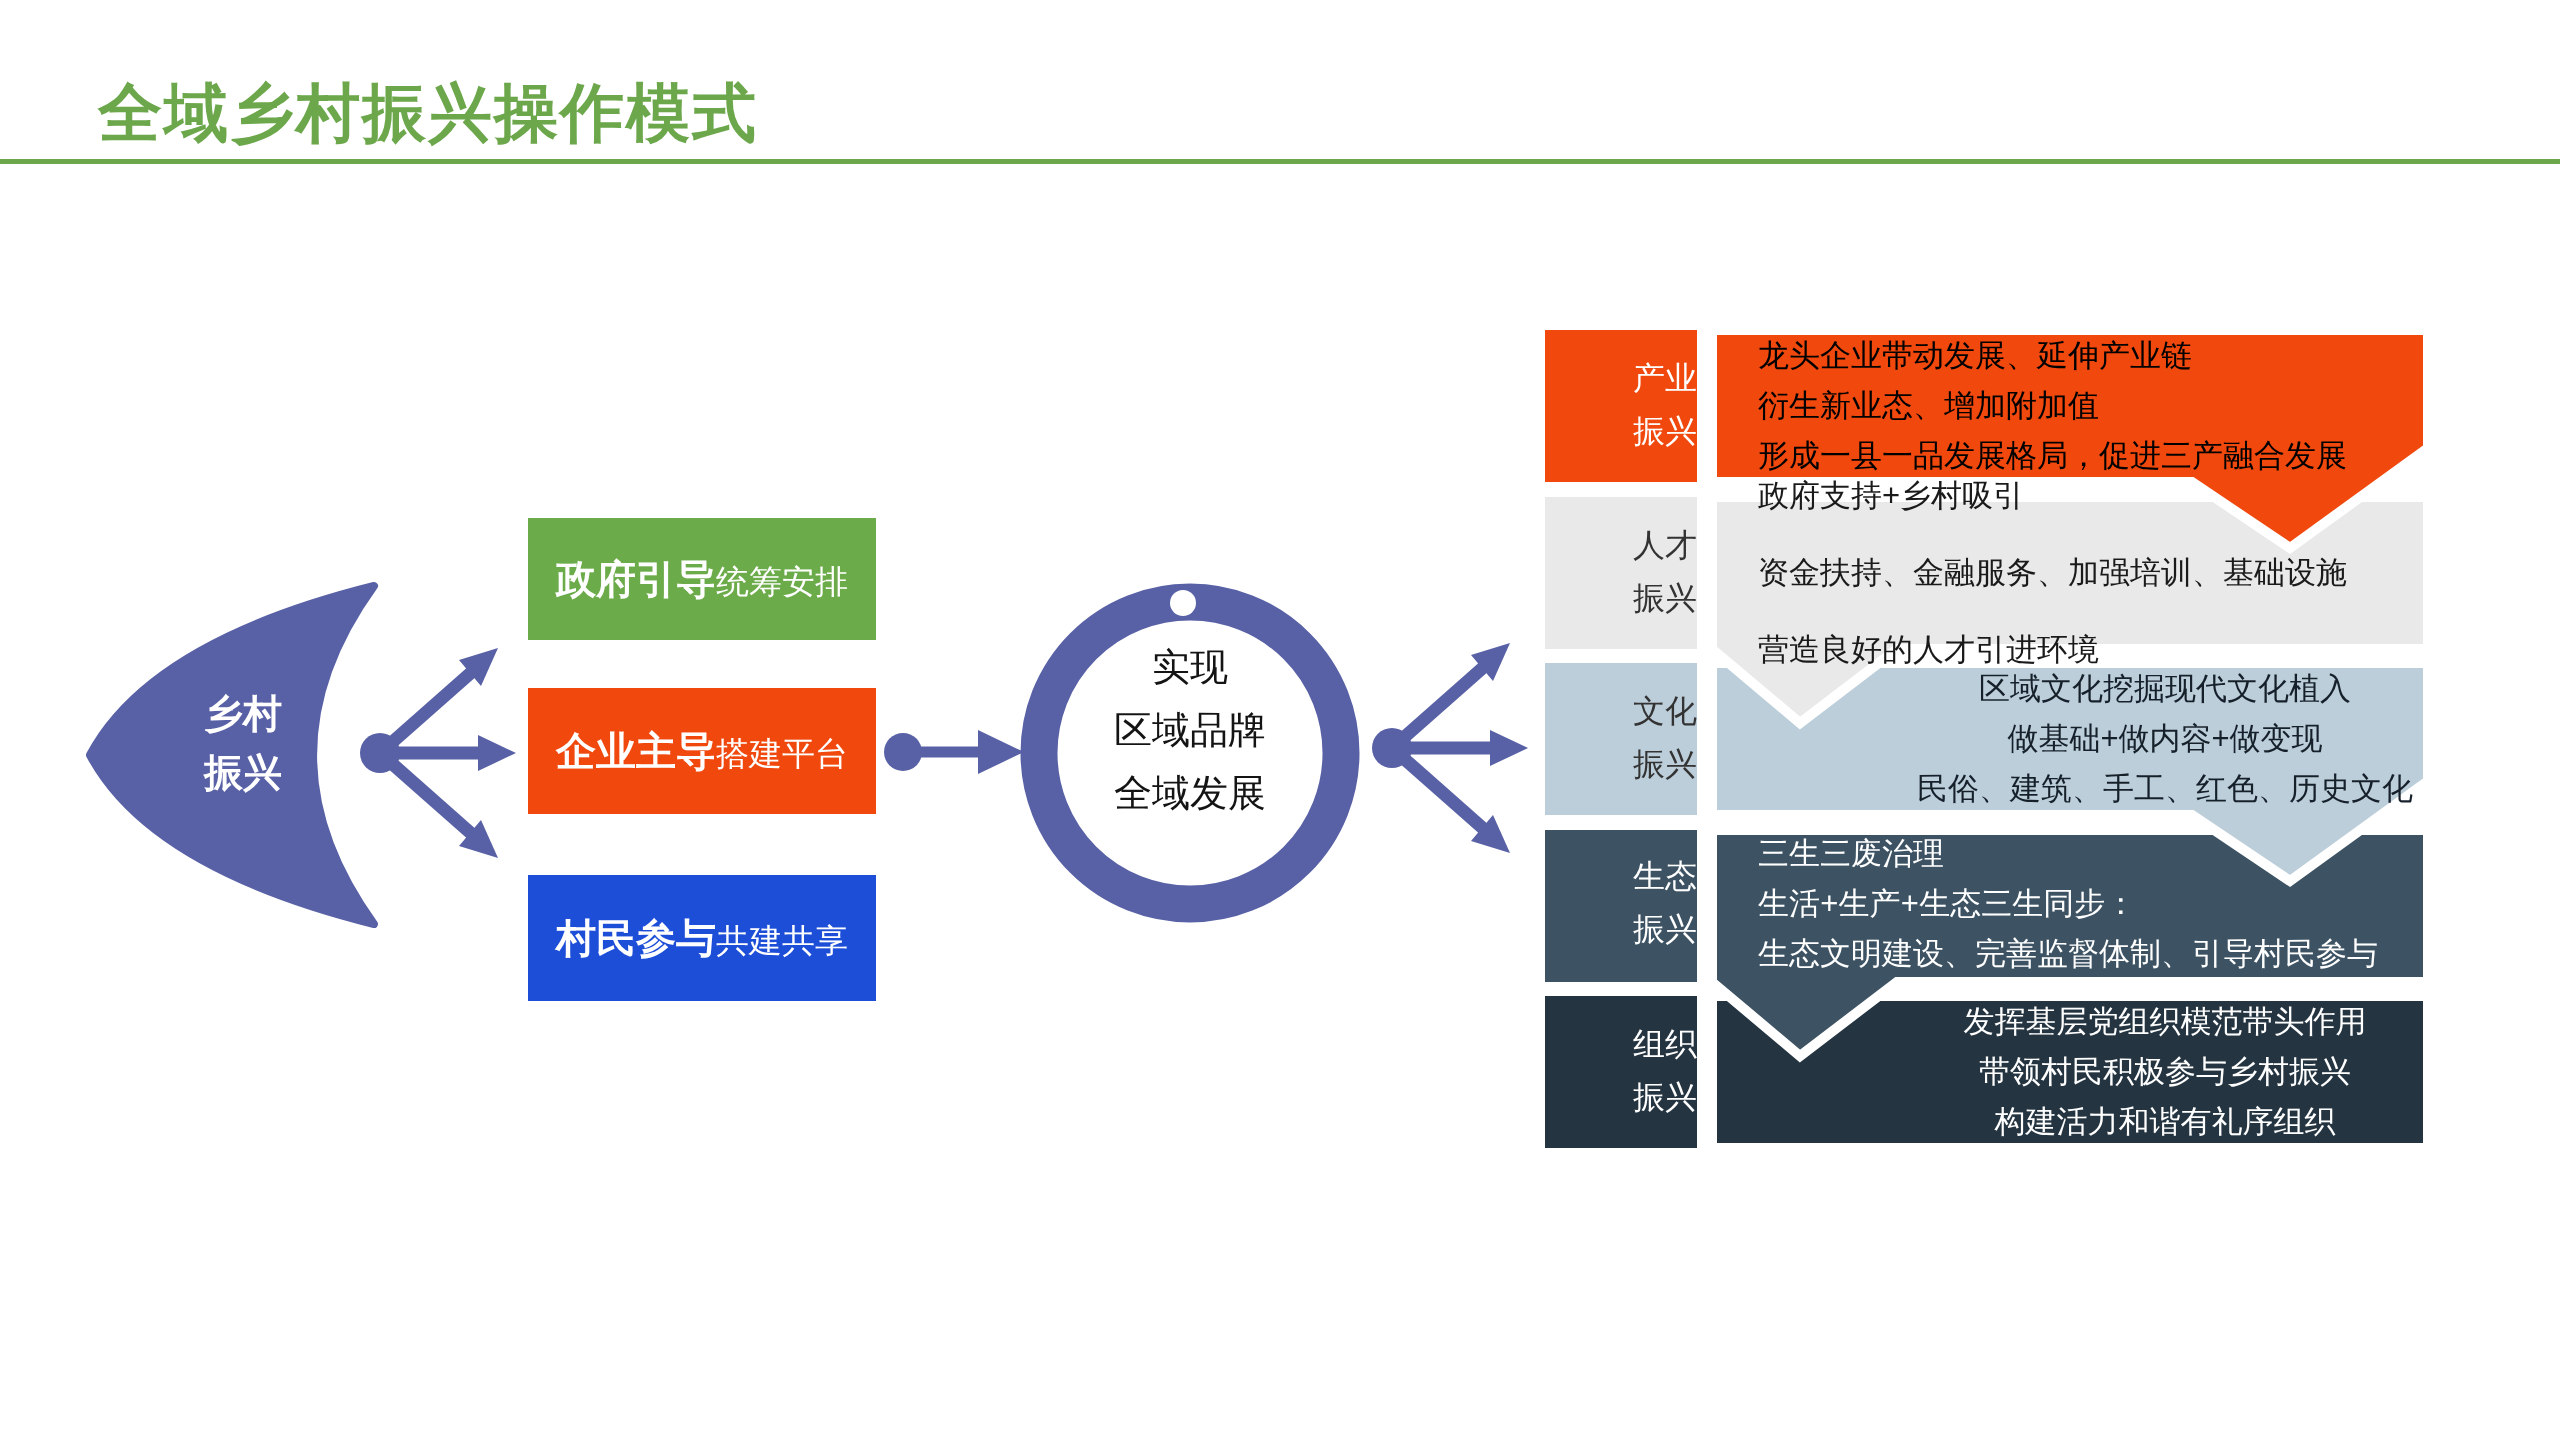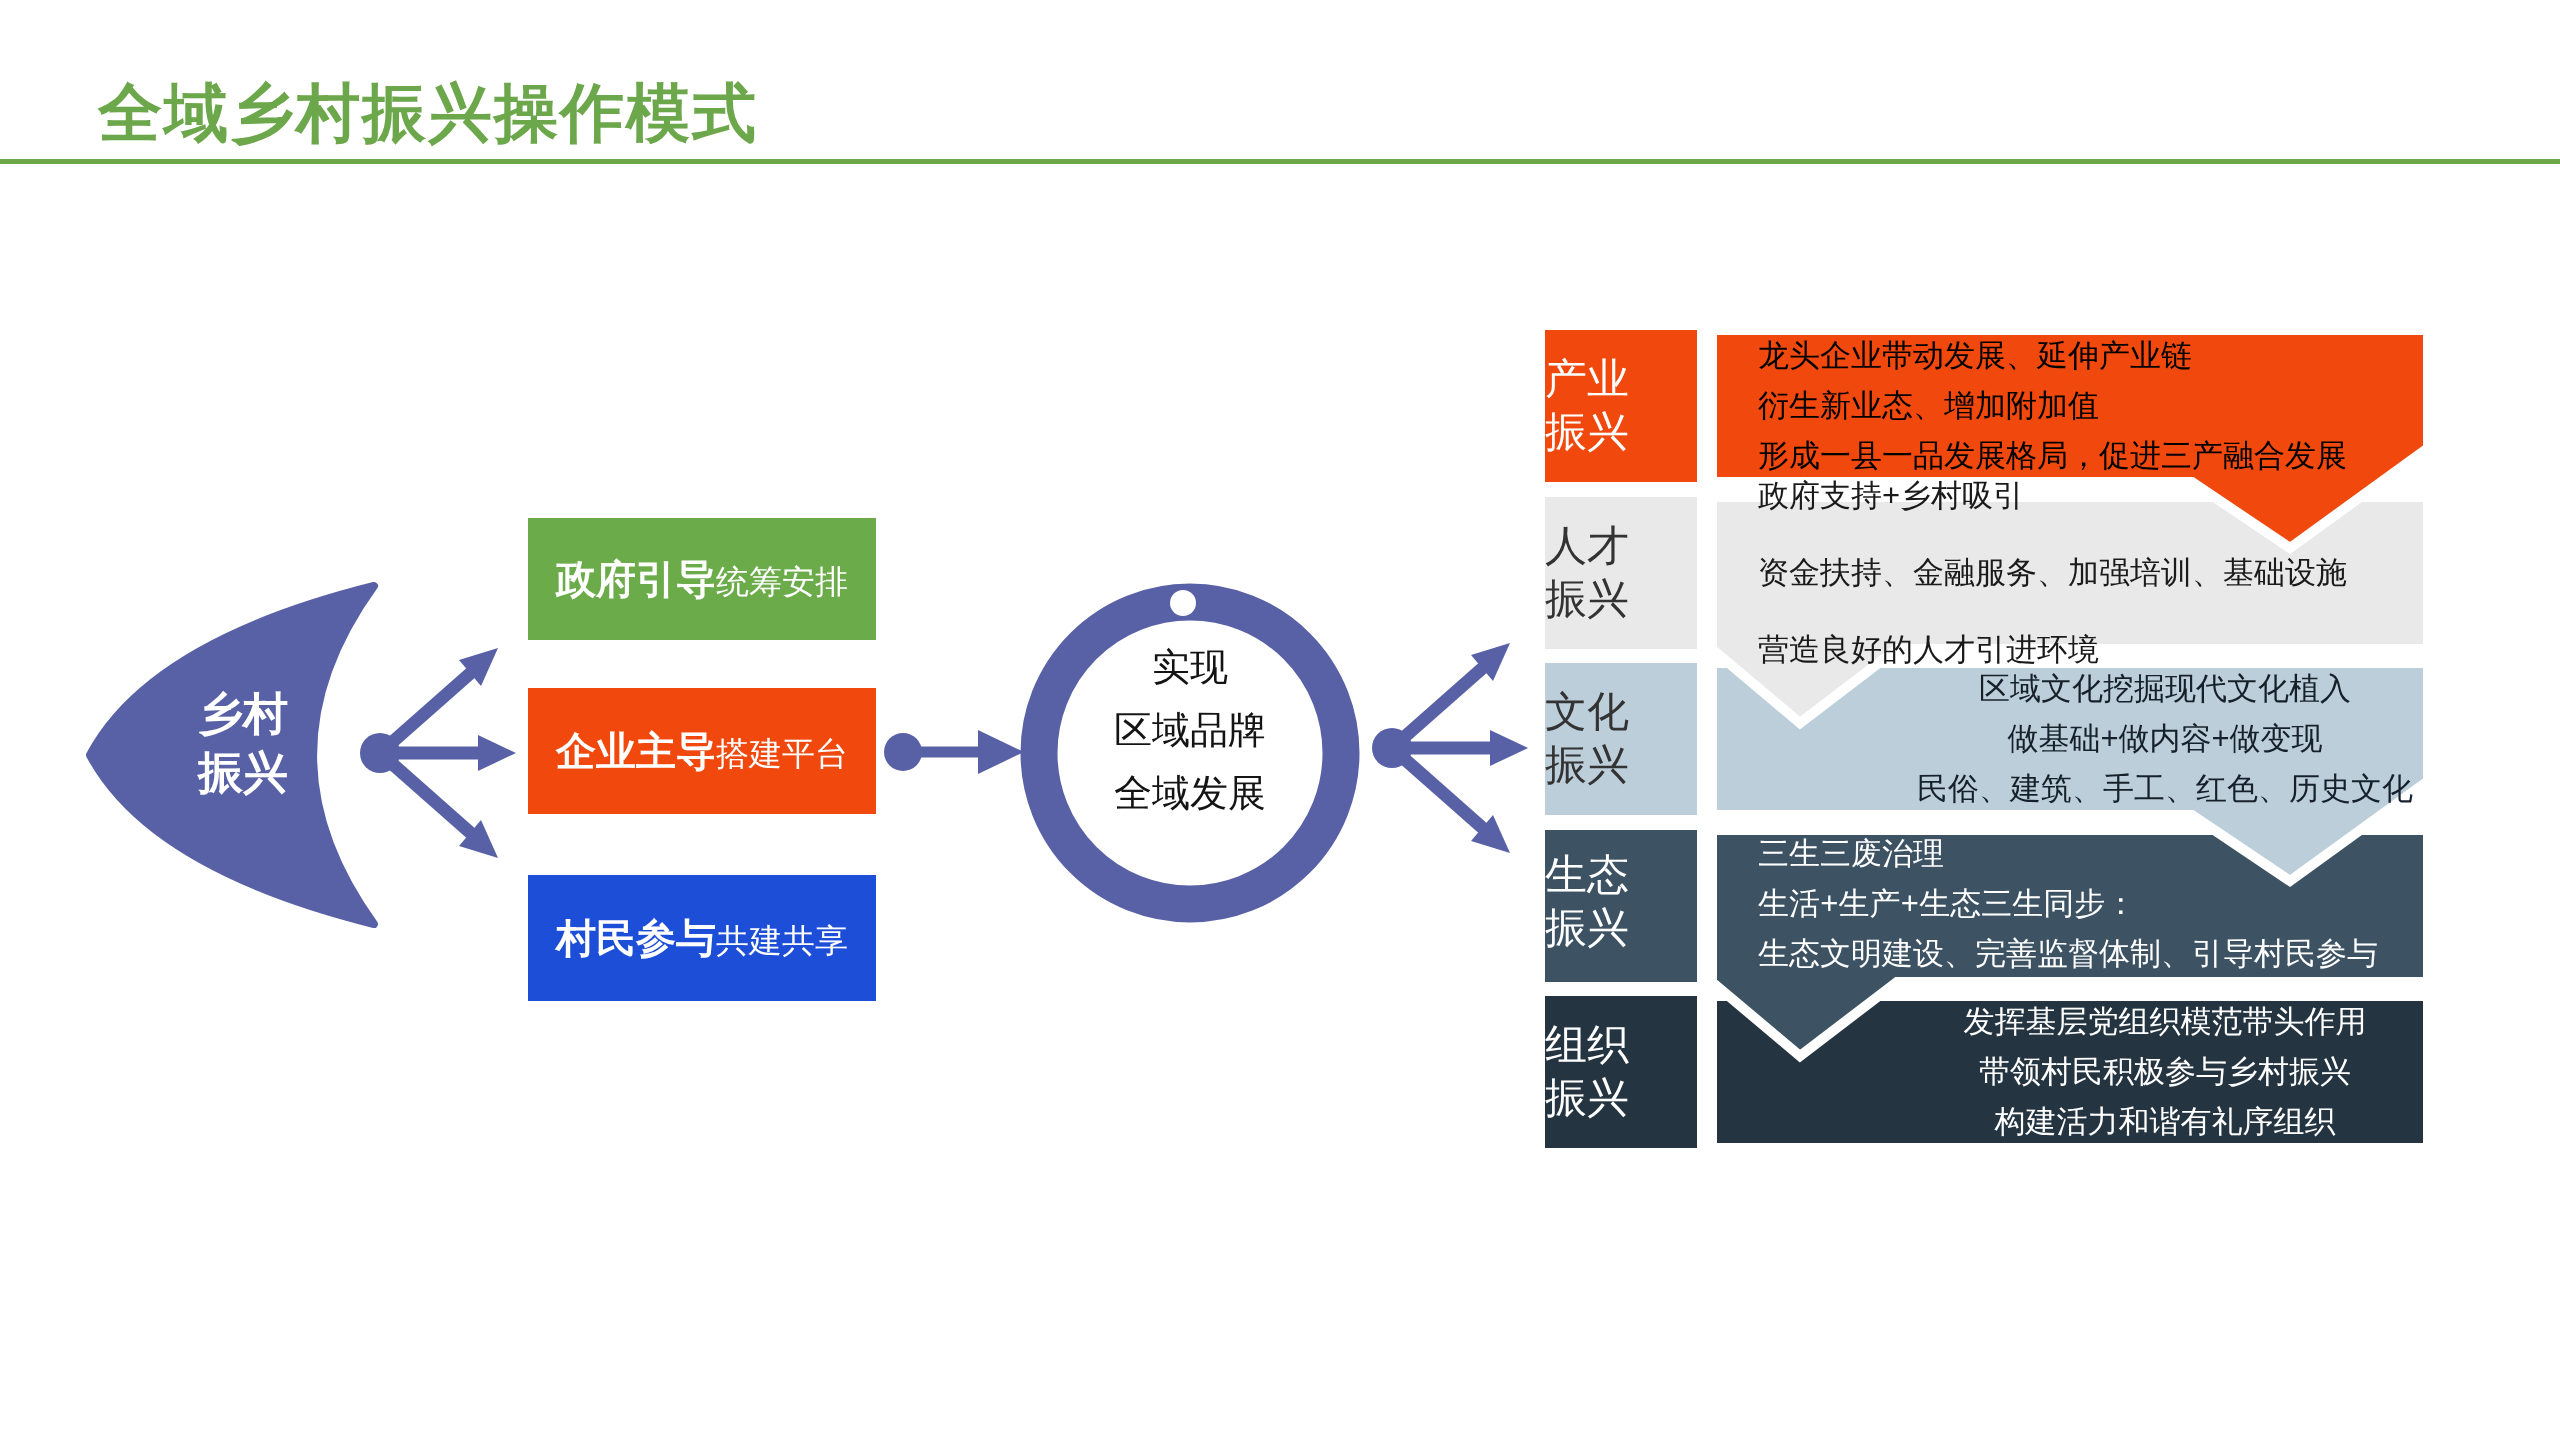--- a/index.html
+++ b/index.html
@@ -3,28 +3,28 @@
 <meta charset="utf-8">
 <style>
   html,body{margin:0;padding:0;background:#ffffff;}
   .slide{position:relative;width:2560px;height:1440px;background:#ffffff;overflow:hidden;
          font-family:"Liberation Sans","DejaVu Sans",sans-serif;}
   .abs{position:absolute;}
   .title{left:98px;top:70px;font-size:64px;font-weight:bold;letter-spacing:2px;}
   .underline{left:0;top:159px;width:2560px;height:5px;}
   svg.layer{position:absolute;left:0;top:0;}
   .fish-label{left:128px;top:684px;width:230px;text-align:center;color:#ffffff;
-              font-size:45px;line-height:59px;font-weight:bold;}
+              font-size:39px;line-height:59px;font-weight:bold;}
   .pillar{width:348px;text-align:center;color:#ffffff;display:flex;flex-direction:row;
           justify-content:center;align-items:center;}
   .pillar .p-name{font-size:40px;font-weight:bold;line-height:52px;}
   .pillar .p-desc{font-size:33px;line-height:44px;margin-top:6px;}
   .goal-text{left:1040px;top:636px;width:300px;text-align:center;color:#141414;
              font-size:38px;line-height:63px;}
-  .olabel{left:1545px;width:152px;height:152px;text-align:left;font-size:42px;
+  .olabel{left:1545px;width:152px;height:152px;text-align:right;font-size:32px;
           line-height:53px;padding-top:22px;box-sizing:border-box;}
   .ocontent{left:1712px;width:716px;height:152px;display:flex;flex-direction:column;
             justify-content:center;box-sizing:border-box;font-size:31px;line-height:50px;}
   .ocontent.left{align-items:flex-start;padding-left:46px;}
   .ocontent.center{align-items:center;padding-left:190px;}
   .r1{top:330px;} .r2{top:497px;} .r3{top:663px;} .r4{top:830px;font-family:Liberation Mono, monospace;} .r5{top:996px;}
 </style>
 </head>
 <body>
 

